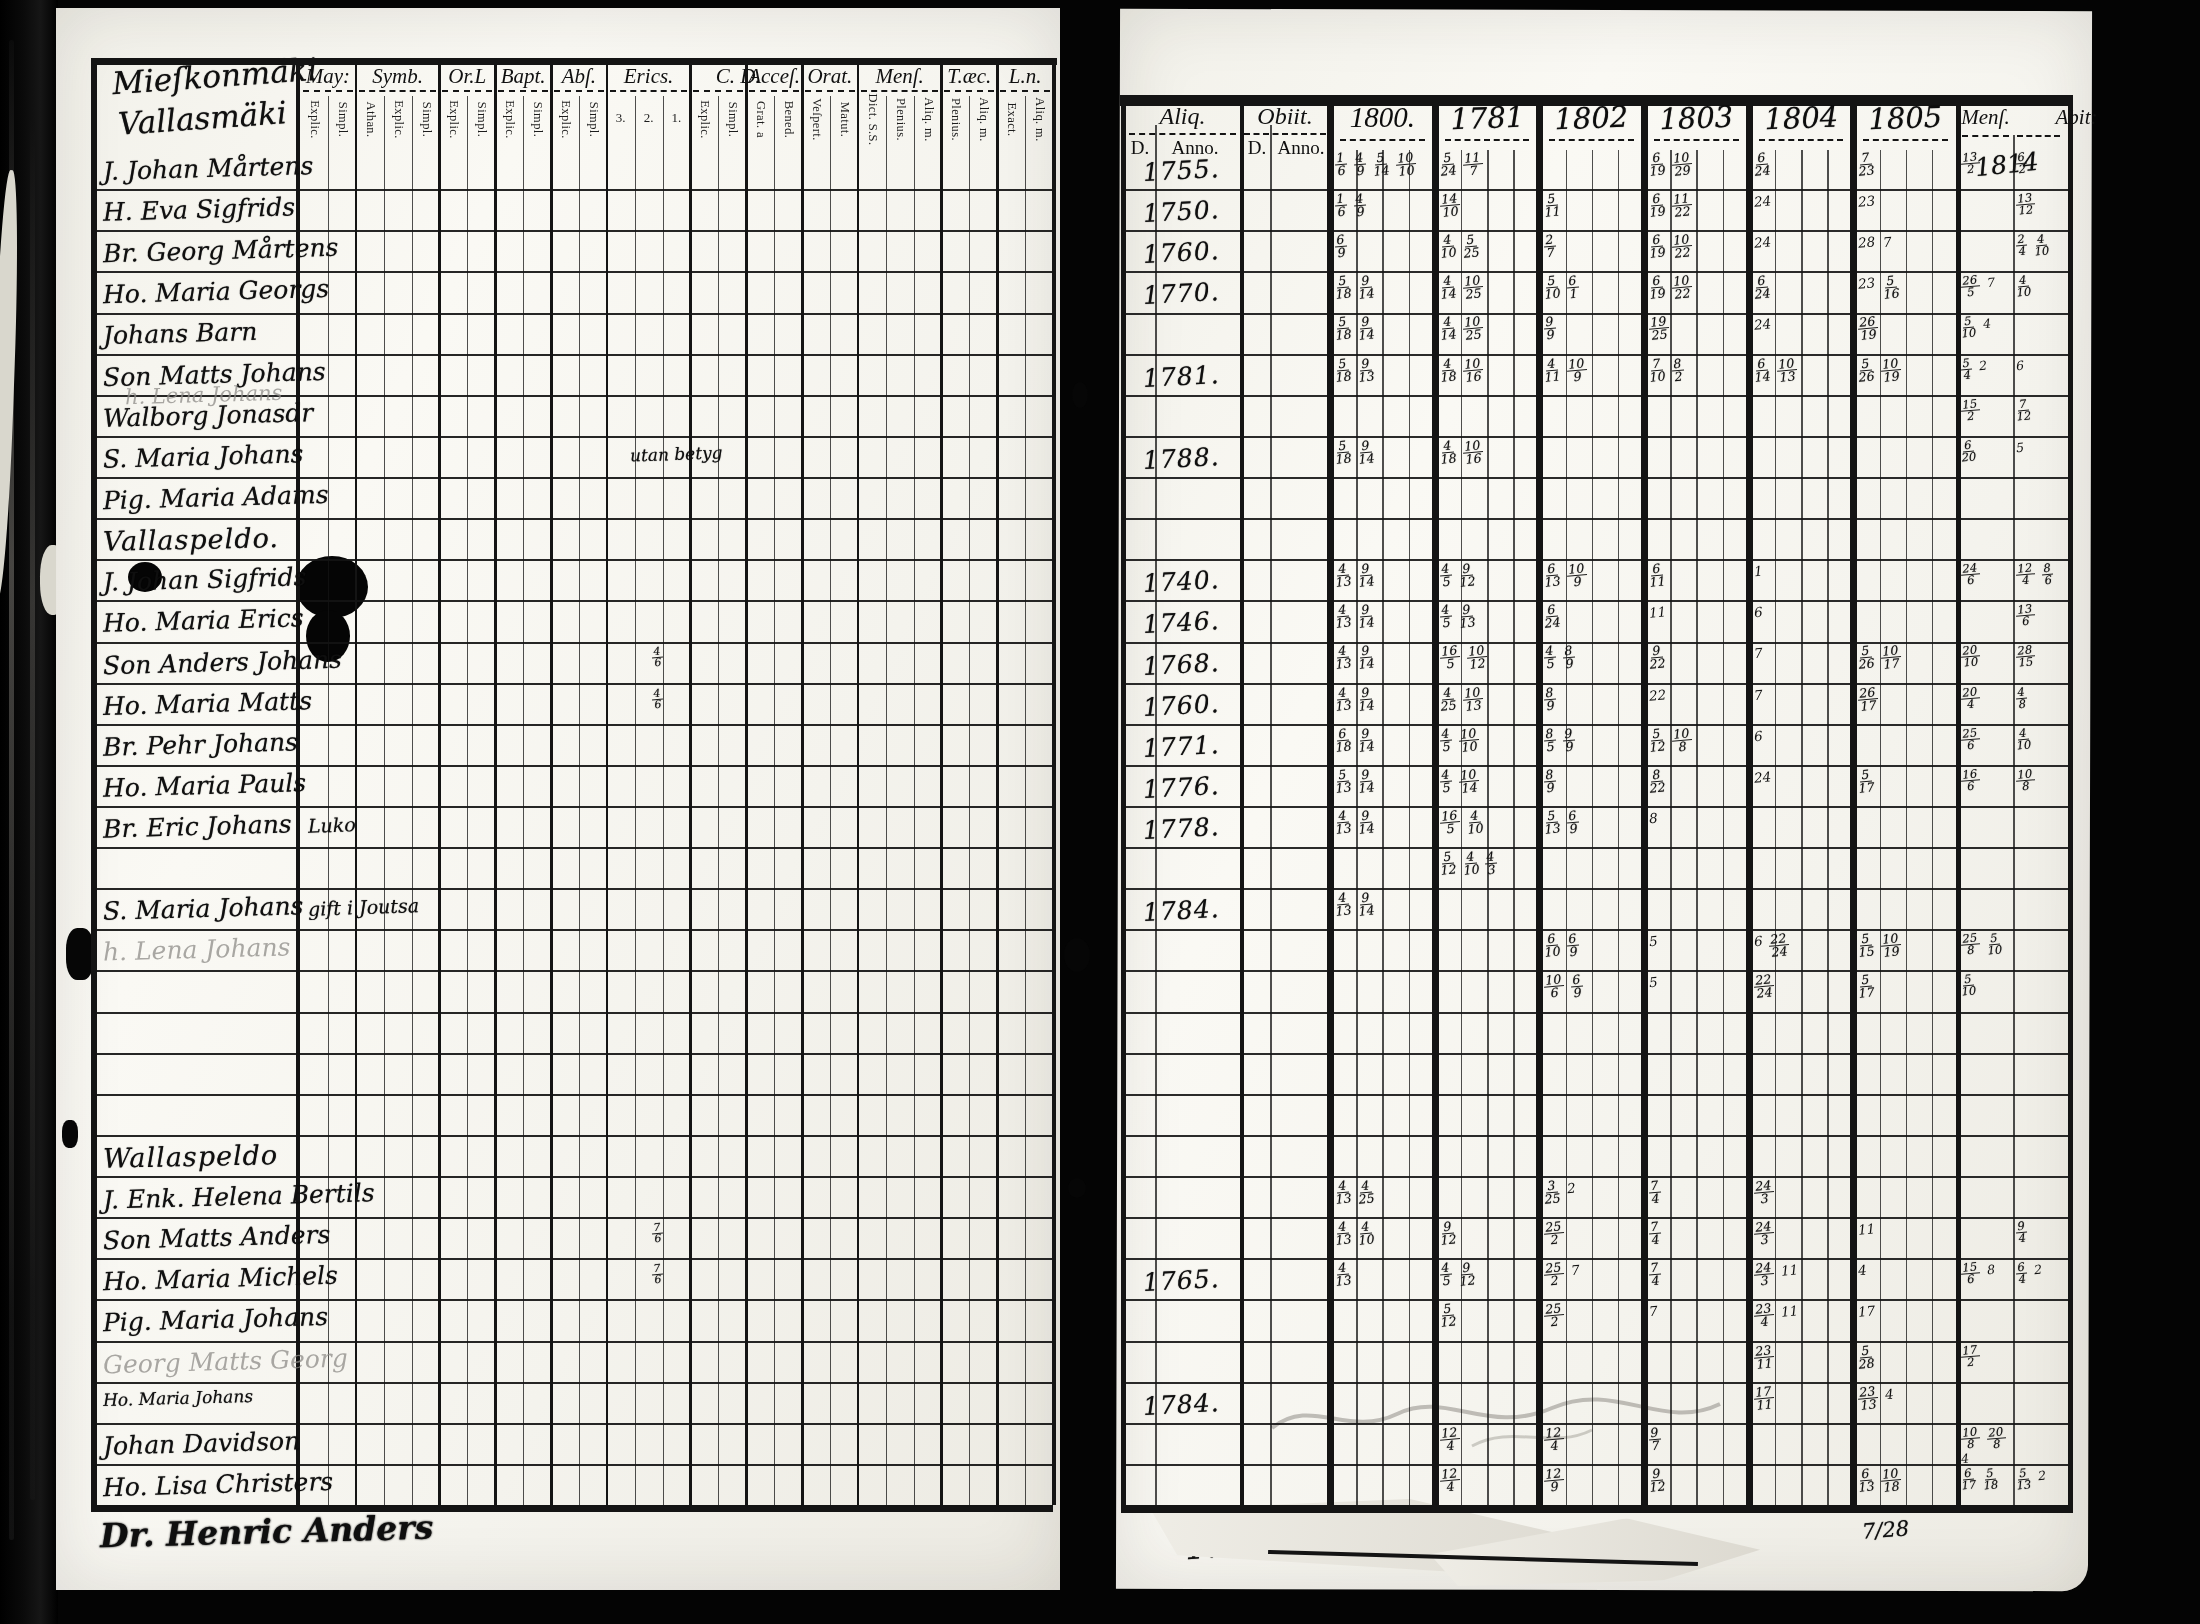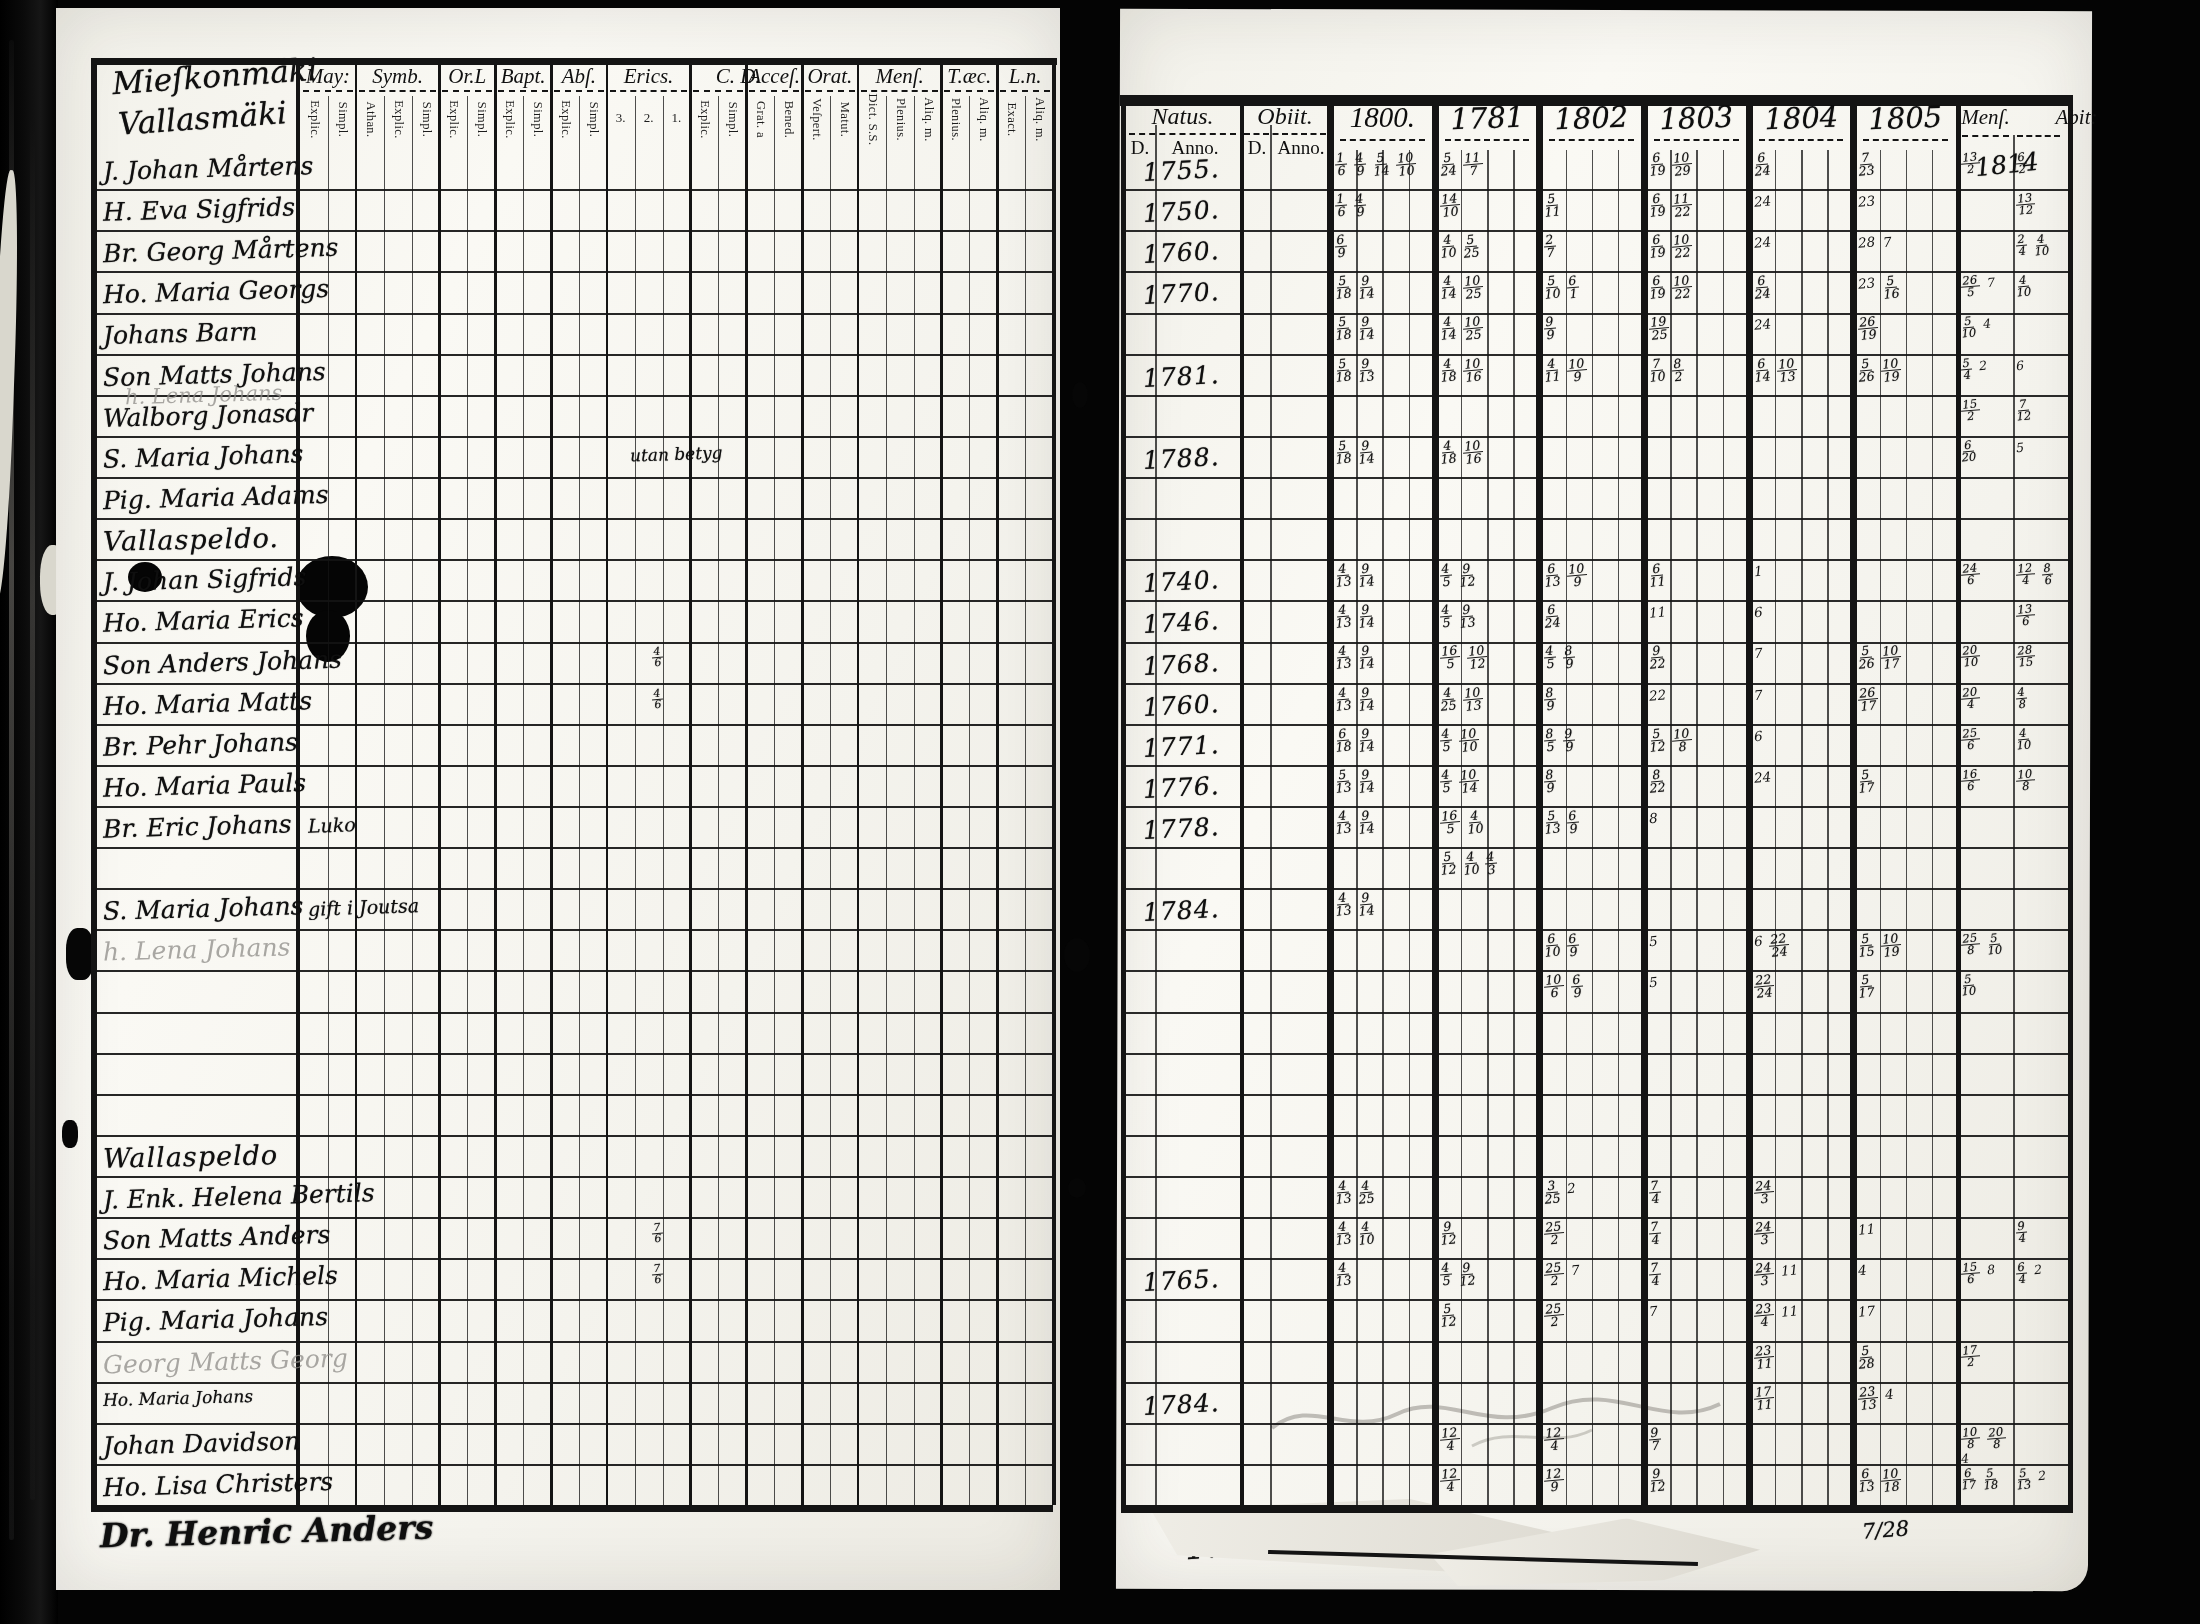--- a/index.html
+++ b/index.html
@@ -255,21 +255,21 @@
       <div class="hw name" style="left: 103px; top: 1428.8px;">Johan Davidson</div>
       <div class="hline" style="left: 95px; top: 1505px; width: 958px; height: 2px; opacity: 0.92;"></div>
       <div class="hw name" style="left: 103px; top: 1469.9px;">Ho. Lisa Christers</div>
       <div class="hline" style="left: 1120px; top: 95px; width: 953px; height: 11px;"></div>
       <div class="hline" style="left: 1125px; top: 1505px; width: 943px; height: 8px;"></div>
       <div class="vline" style="left: 1121px; top: 95px; width: 5px; height: 1418px;"></div>
       <div class="vline" style="left: 2068px; top: 95px; width: 5px; height: 1418px;"></div>
       <div class="vline" style="left: 1240px; top: 95px; width: 4px; height: 1410px;"></div>
       <div class="vline thin" style="left: 1155px; top: 125px; width: 1.5px; height: 1380px;"></div>
       <div class="vline thin" style="left: 1270px; top: 125px; width: 1.5px; height: 1380px;"></div>
-      <div class="grouplabel" style="left: 1125px; top: 103px; width: 115px; font-size: 24px;">Natus.</div>
+      <div class="grouplabel" style="left: 1125px; top: 103px; width: 115px; font-size: 24px;">Aliq.</div>
       <div class="grouplabel" style="left: 1240px; top: 103px; width: 90px; font-size: 24px;">Obiit.</div>
       <div class="dashedline" style="left: 1129px; top: 133px; width: 107px;"></div>
       <div class="dashedline" style="left: 1244px; top: 133px; width: 82px;"></div>
       <div class="printhead" style="left: 1123px; top: 137px; width: 34px;">D.</div>
       <div class="printhead" style="left: 1155px; top: 137px; width: 80px;">Anno.</div>
       <div class="printhead" style="left: 1240px; top: 137px; width: 34px;">D.</div>
       <div class="printhead" style="left: 1266px; top: 137px; width: 70px;">Anno.</div>
       <div class="vline" style="left: 1327px; top: 95px; width: 7px; height: 1410px;"></div>
       <div class="yearlabel" style="left: 1330px; top: 101px; width: 104.667px;">1800.</div>
       <div class="dashedline" style="left: 1340px; top: 139px; width: 84.6667px;"></div>

